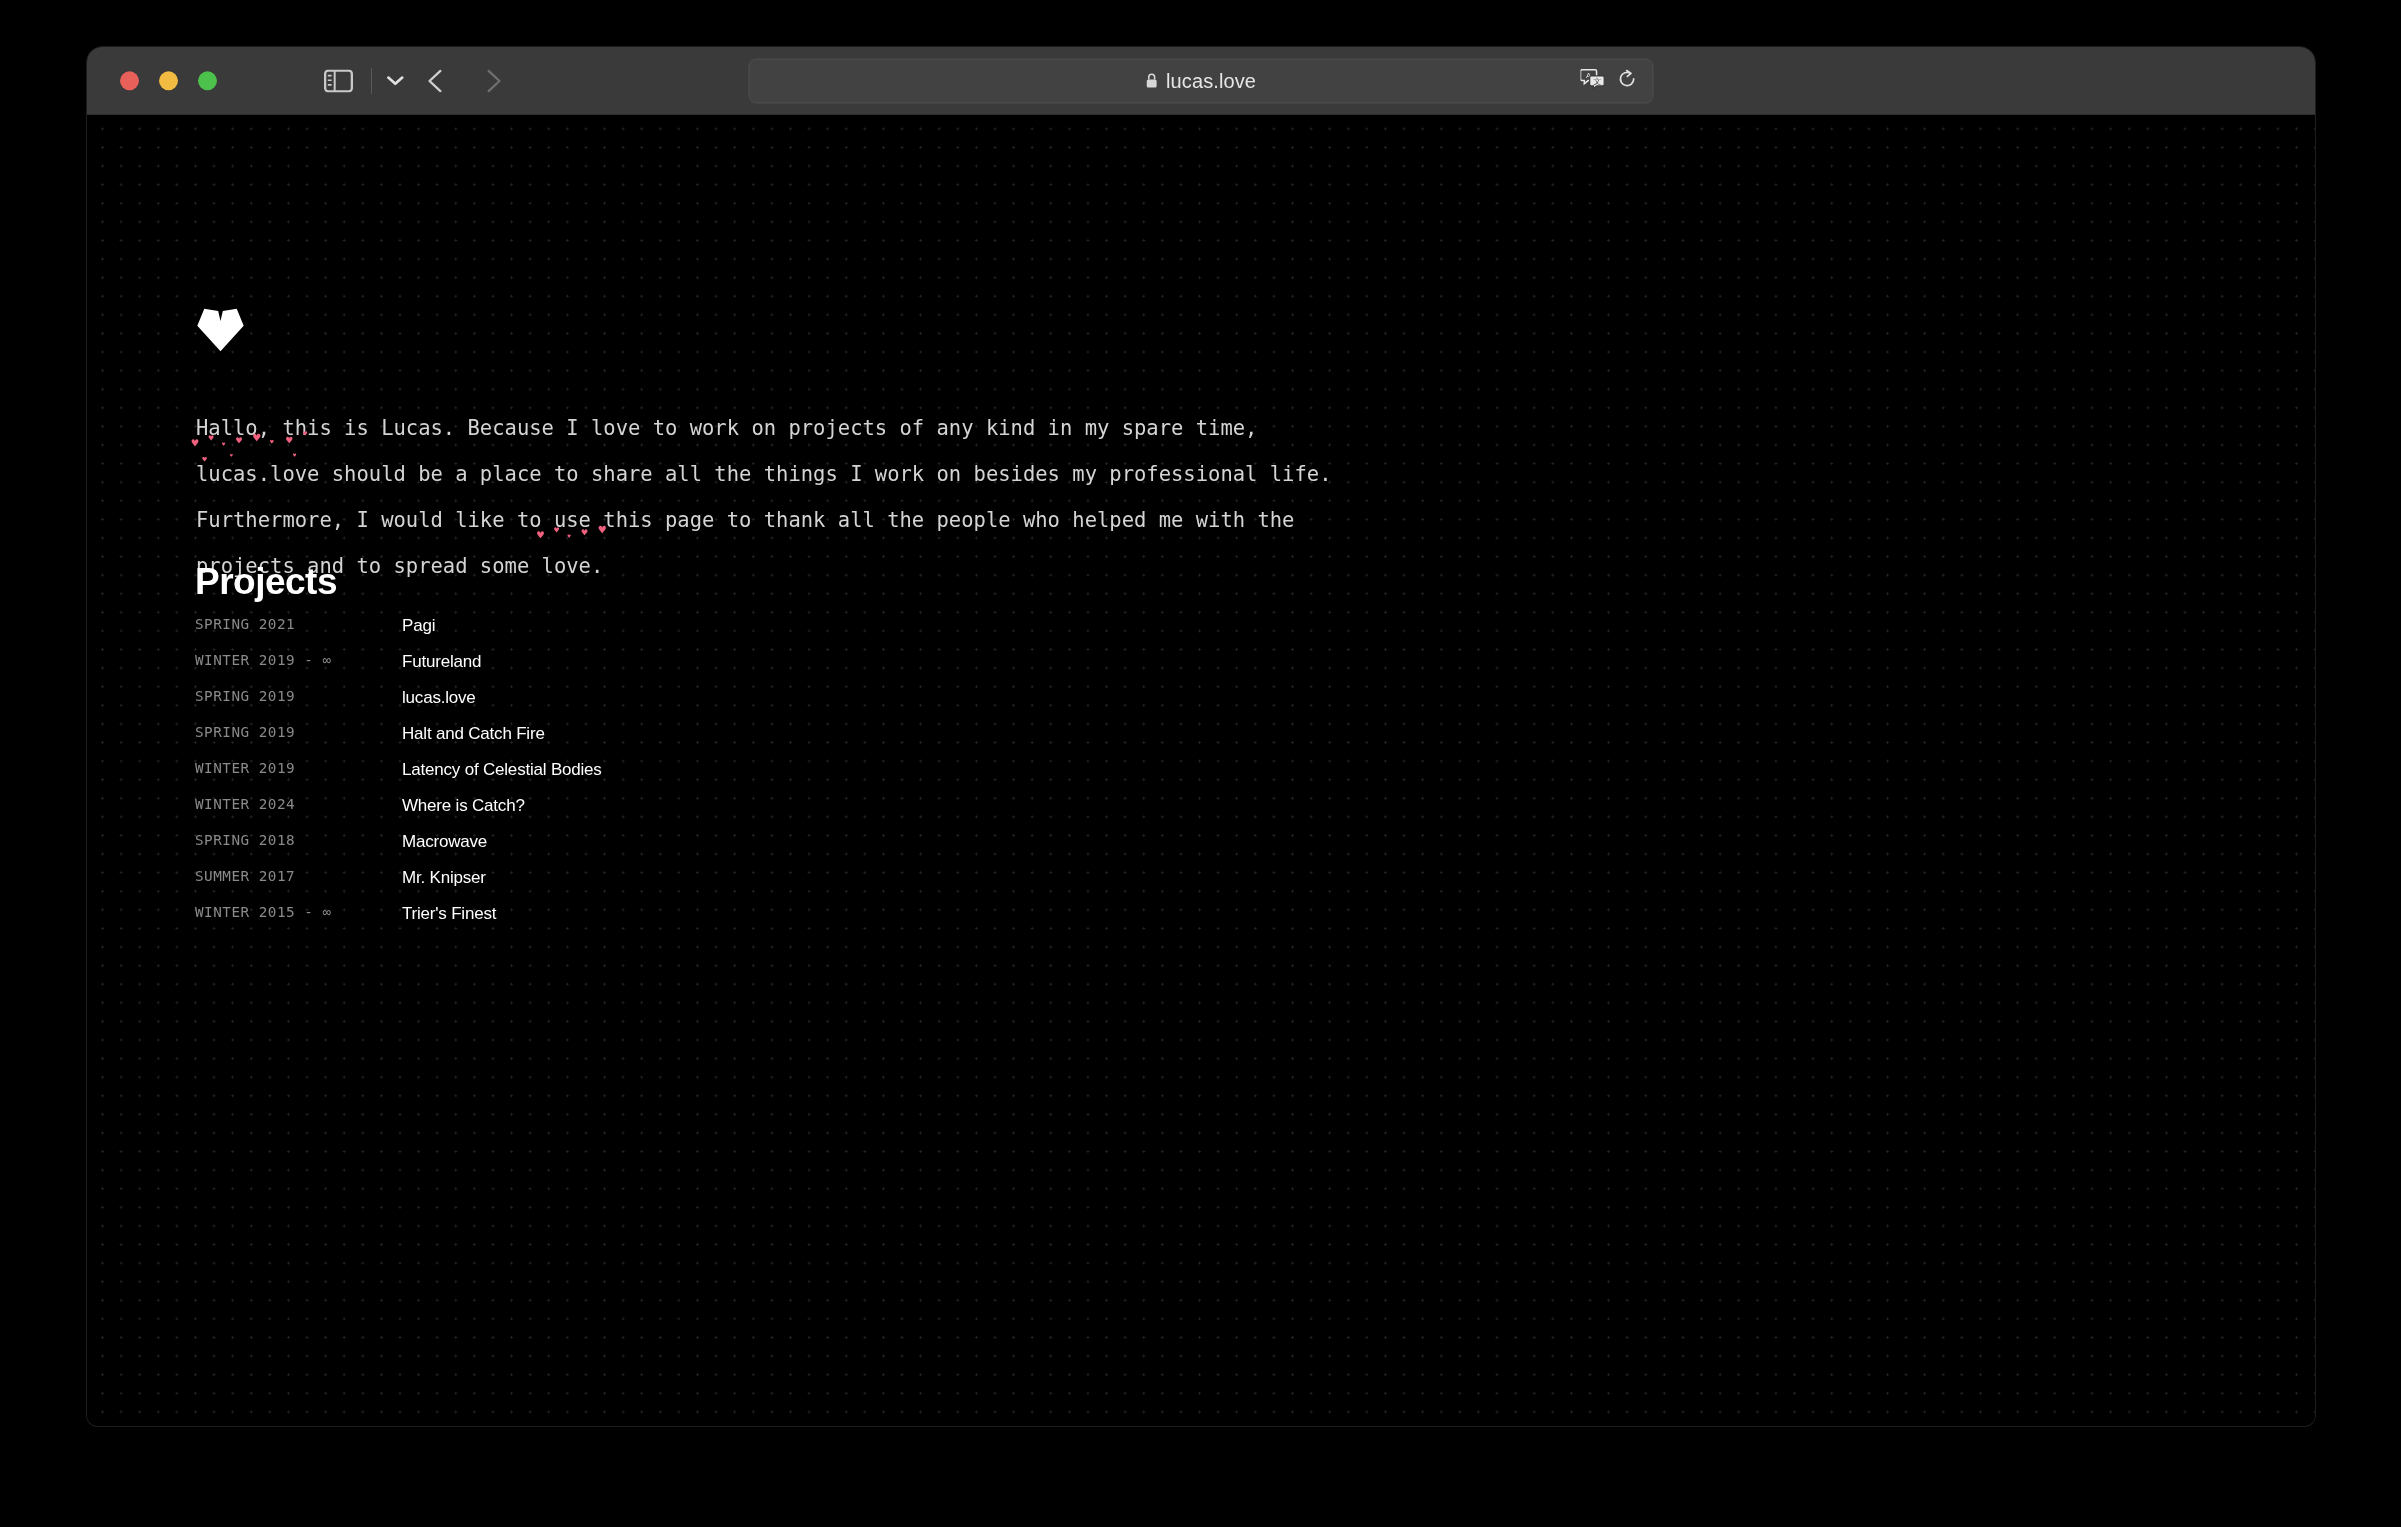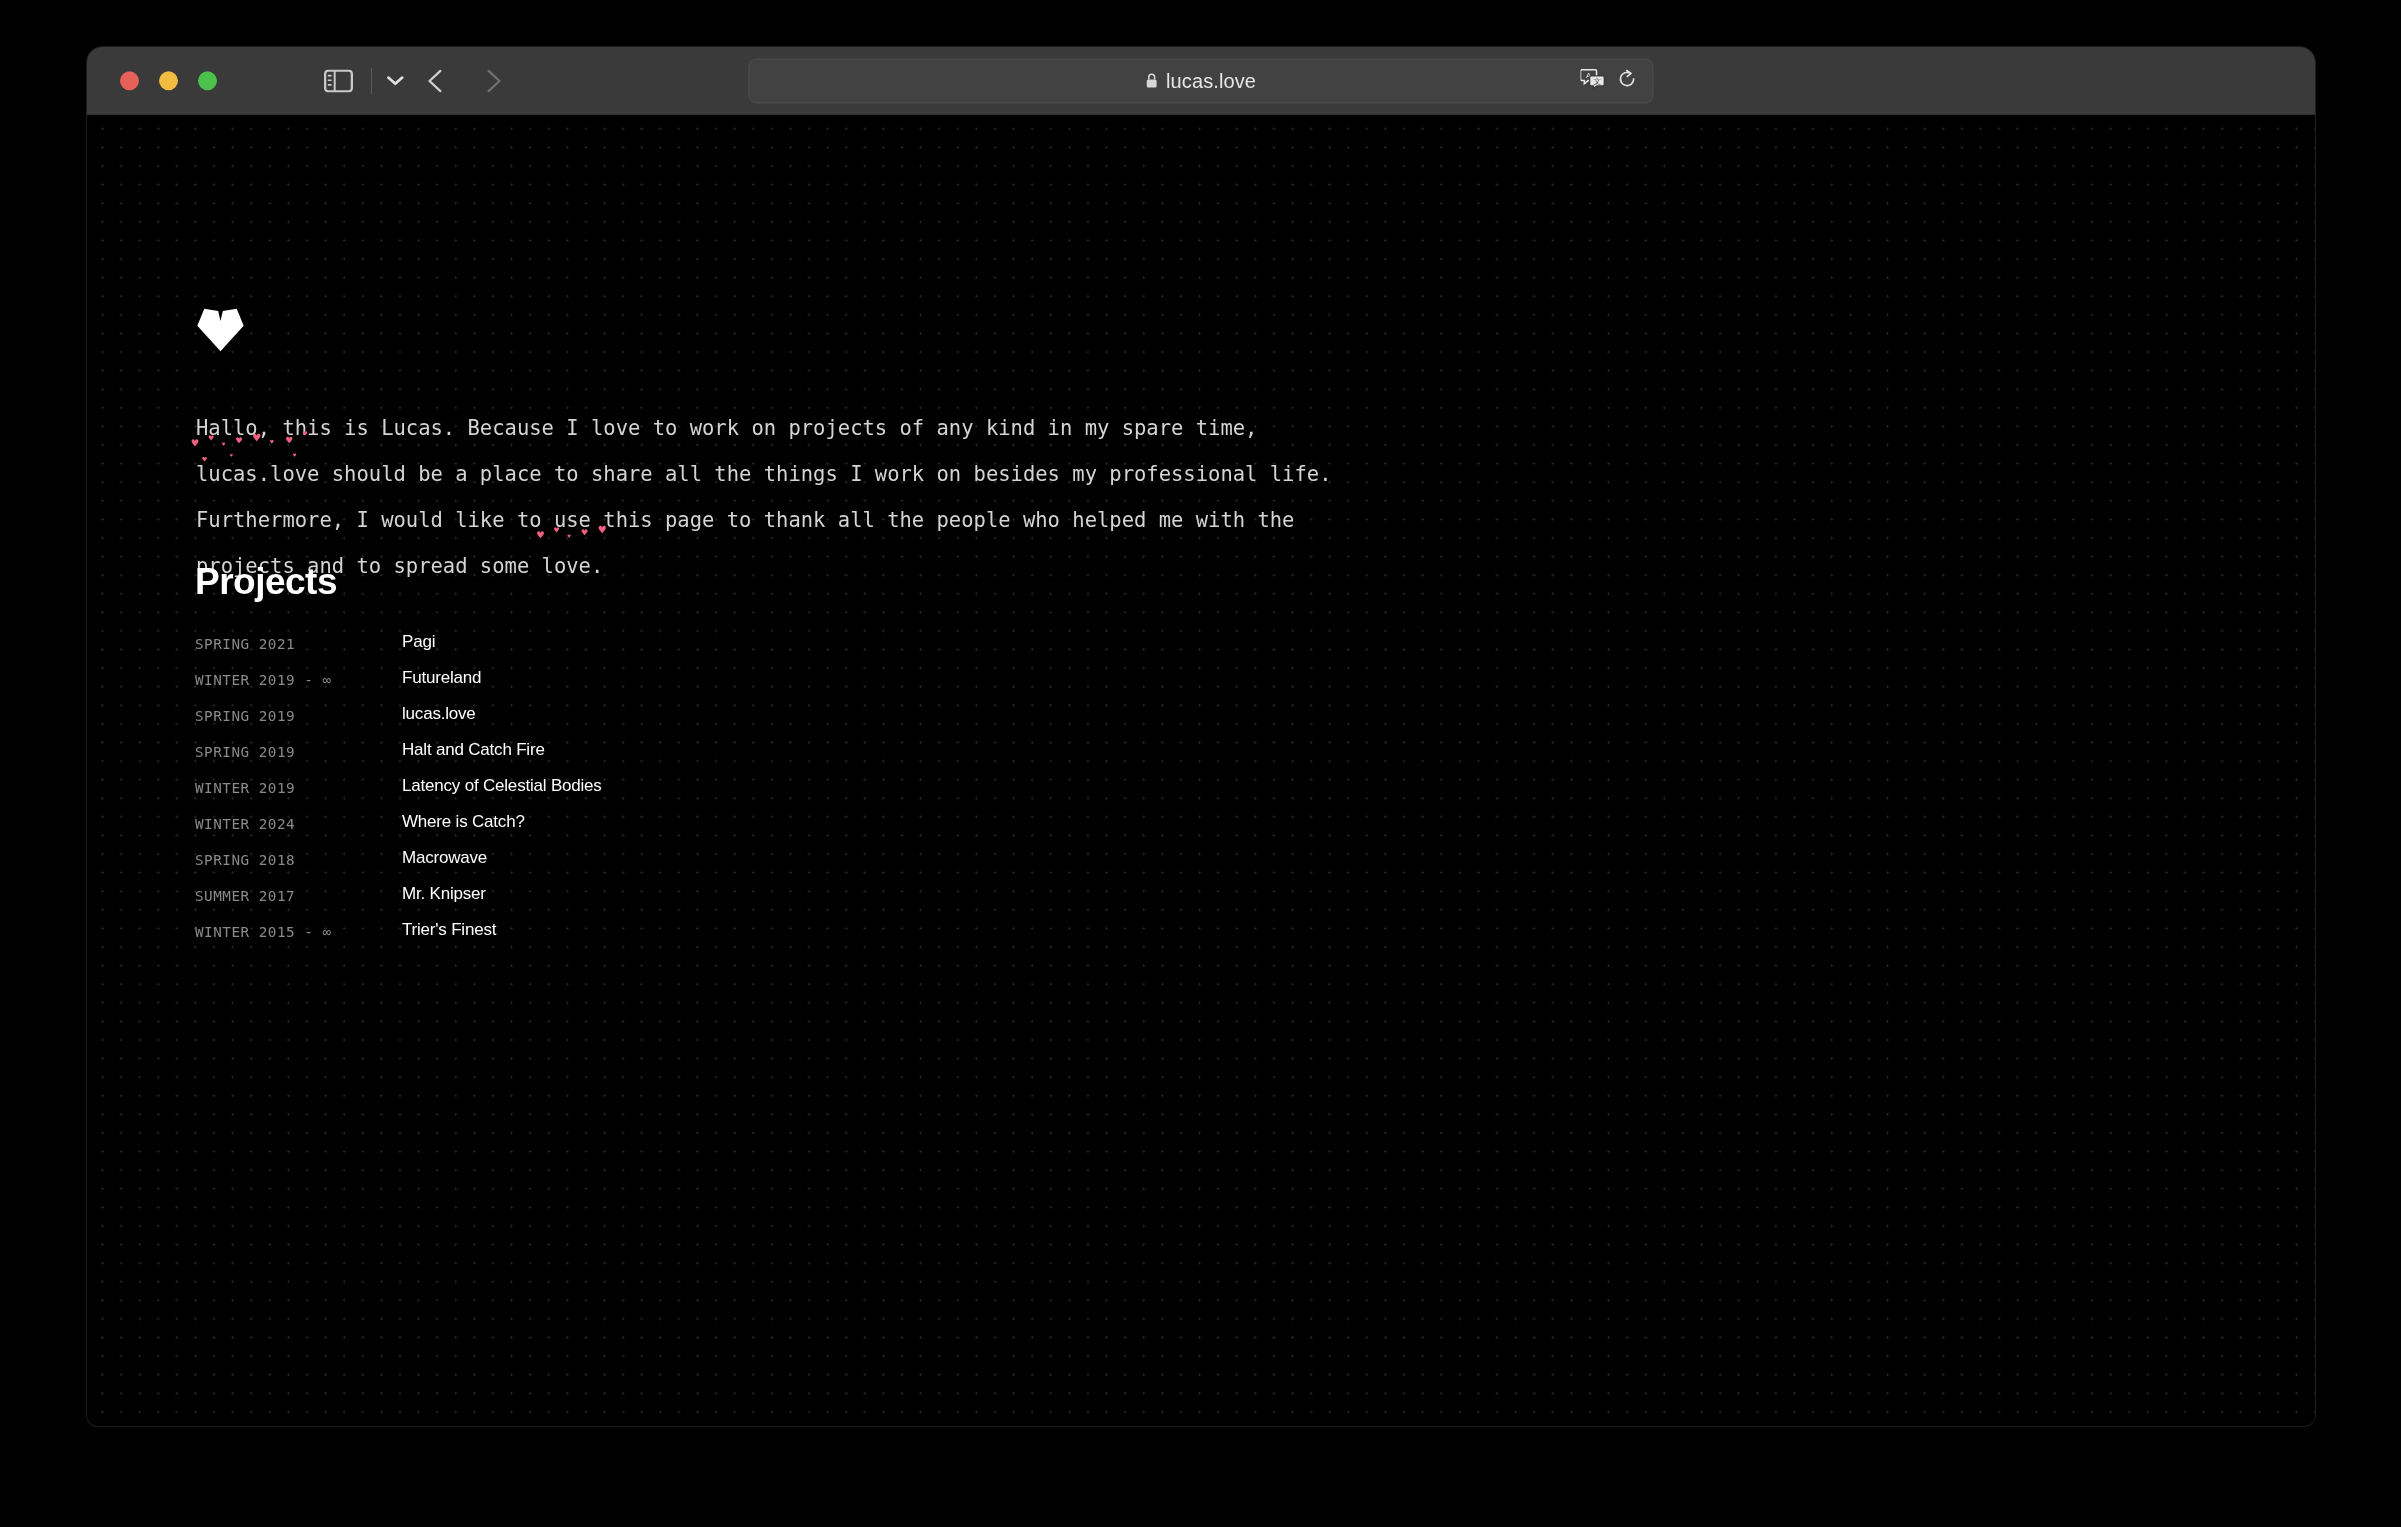--- a/index.html
+++ b/index.html
@@ -135,21 +135,21 @@
 
   #projects-list{
     position:absolute;
     left:108px; top:501px;
     width:1160px;
   }
   .project-row{
     position:relative;
     height:36px;
     display:flex;
-    align-items:flex-end;
+    align-items:flex-start;
   }
   .project-date{
     width:207px;
     flex:none;
     font-family:"DejaVu Sans Mono", monospace;
     font-size:14.3px;
     color:#8a8a8a;
     letter-spacing:0.5px;
     white-space:nowrap;
   }

